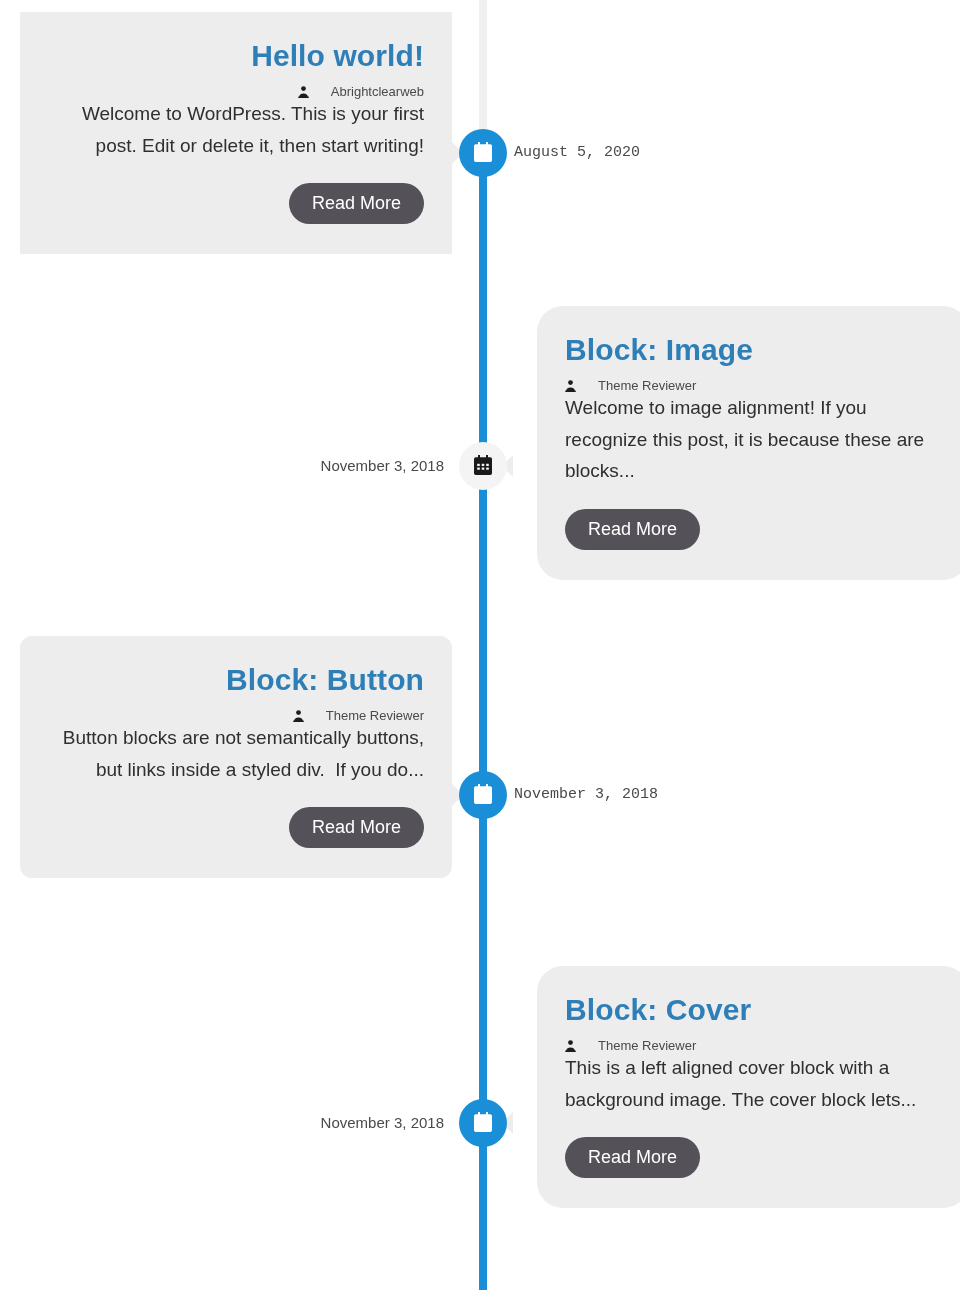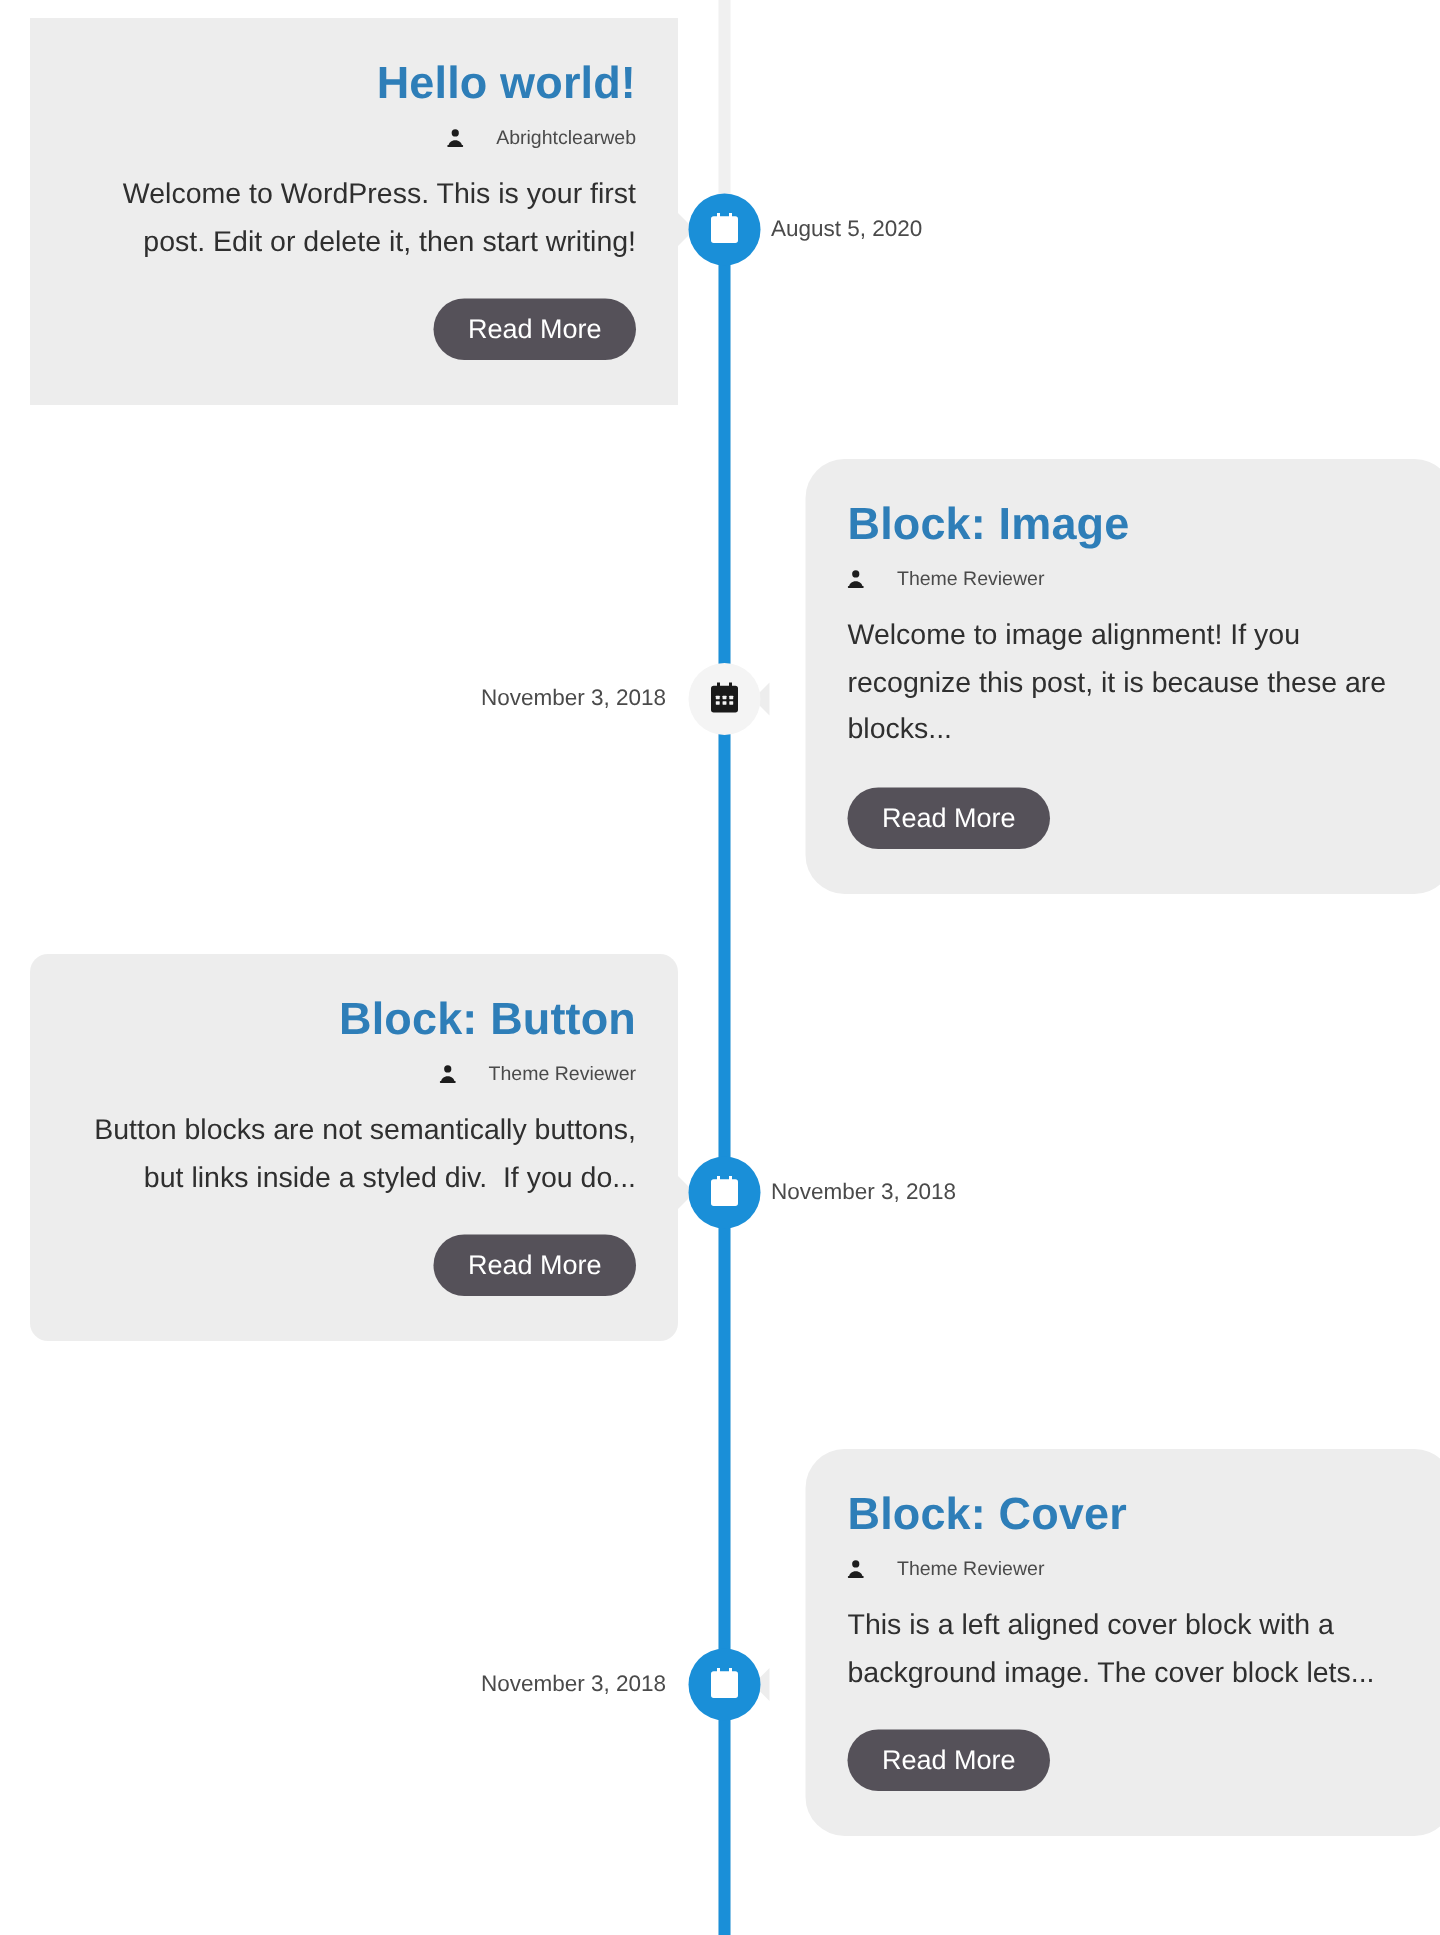--- a/index.html
+++ b/index.html
@@ -107,21 +107,20 @@
   .author-icon {
     display: inline-block;
     width: 11px;
     height: 12px;
     position: relative;
     flex: 0 0 auto;
   }
   .author-icon svg { display: block; }
 
   .card-excerpt {
-    margin-top: 16px;
     font-size: 19px;
     line-height: 1.66;
     color: #2f2f2f;
     white-space: pre-wrap;
   }
 
   .card-btn-wrap { margin-top: 22px; }
   .entry.left  .card-btn-wrap { text-align: right; }
   .entry.right .card-btn-wrap { text-align: left; }
 
@@ -158,21 +157,21 @@
 
   
   .date-label {
     position: absolute;
     font-size: 15px;
     color: #4a4a4a;
     line-height: 48px;
     white-space: nowrap;
     z-index: 4;
   }
-  .date-label.on-right { left: 514px; text-align: left; }
+  .date-label.on-right { left: 514px; text-align: left; font-family: Liberation Mono, monospace; }
   .date-label.on-left  { left: 254px; width: 190px; text-align: right; }
 </style>
 </head>
 <body>
 
 <div class="timeline">
 
   <div class="timeline-rail"></div>
   <div class="timeline-line"></div>
 

